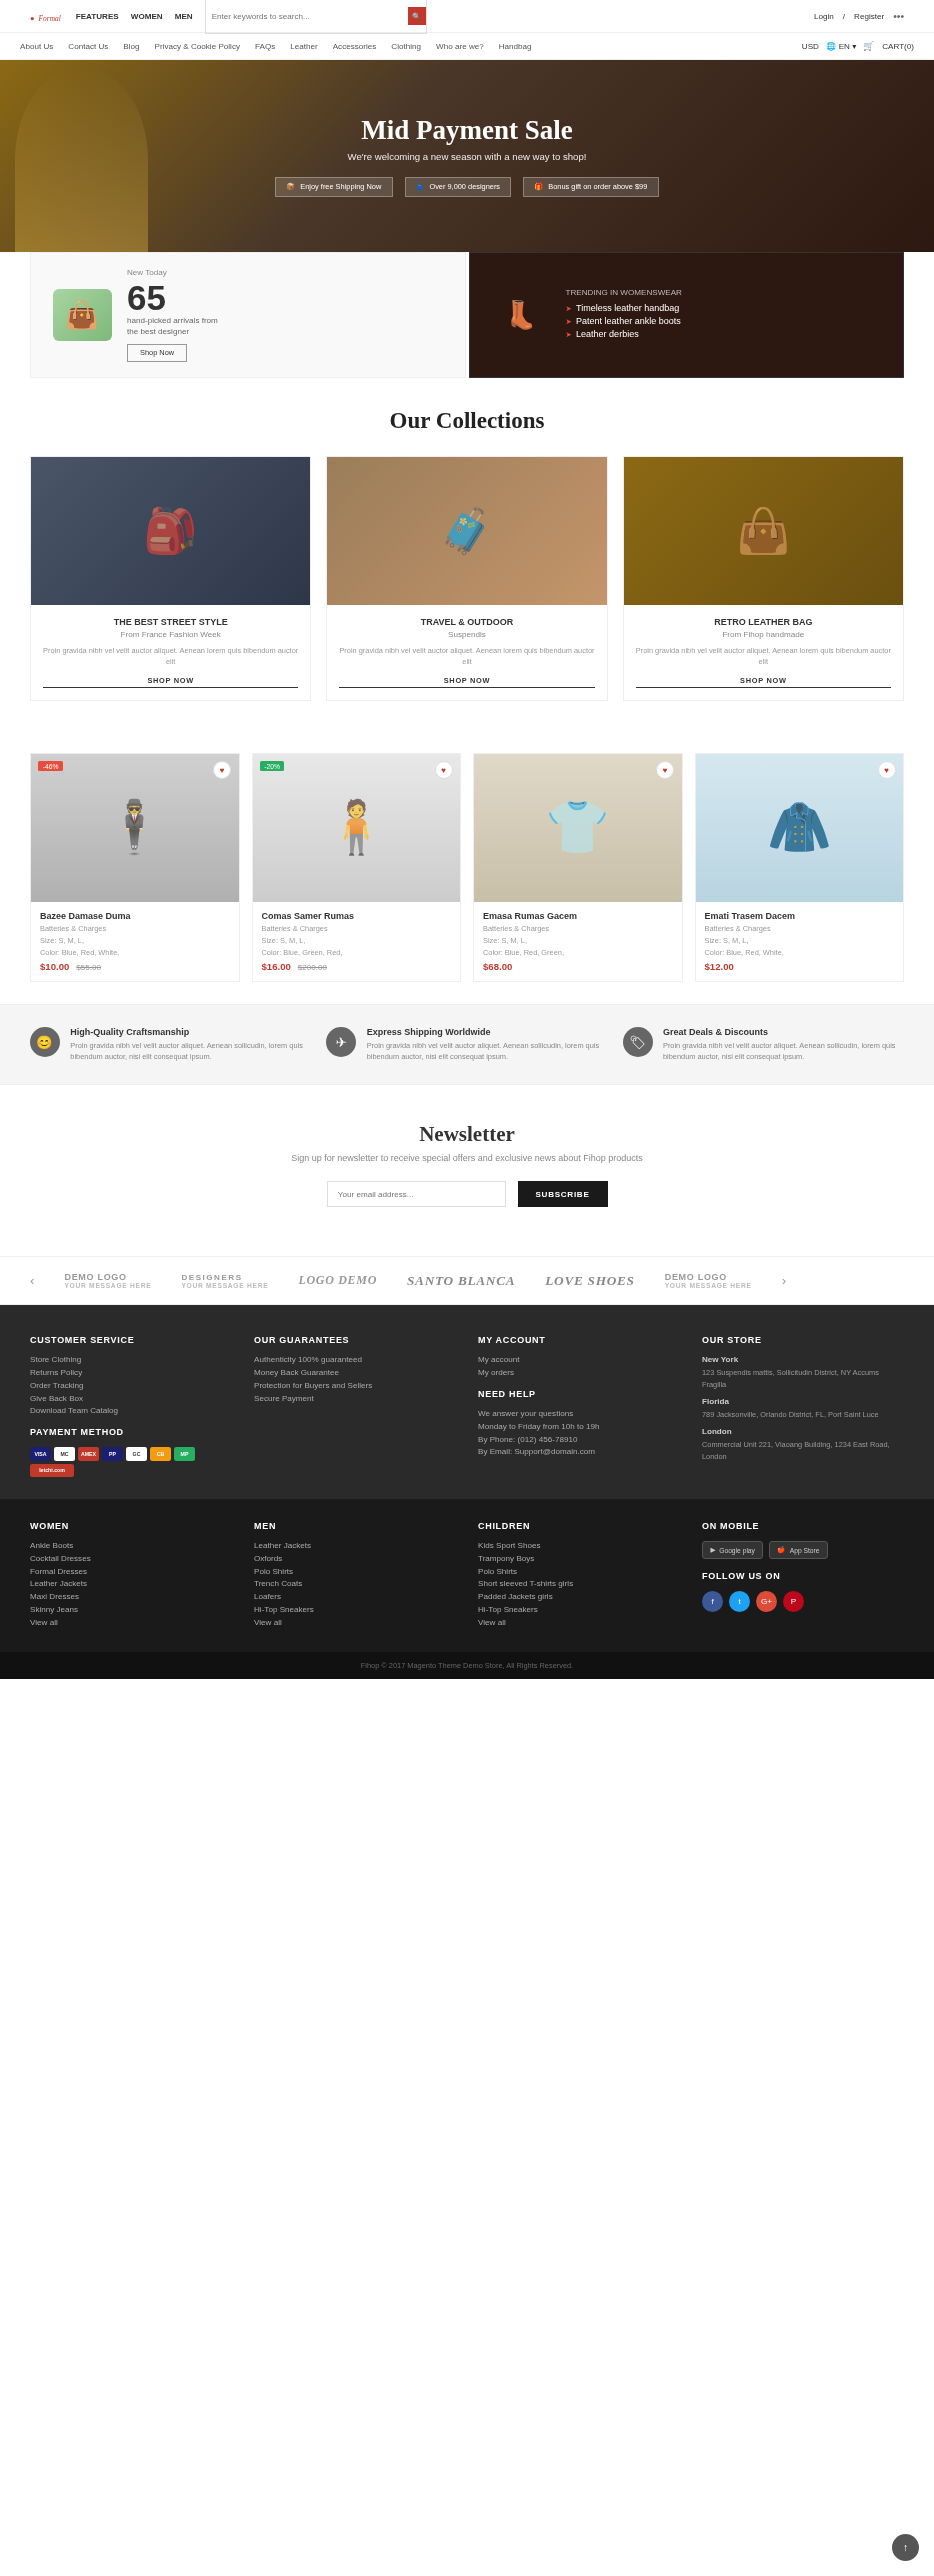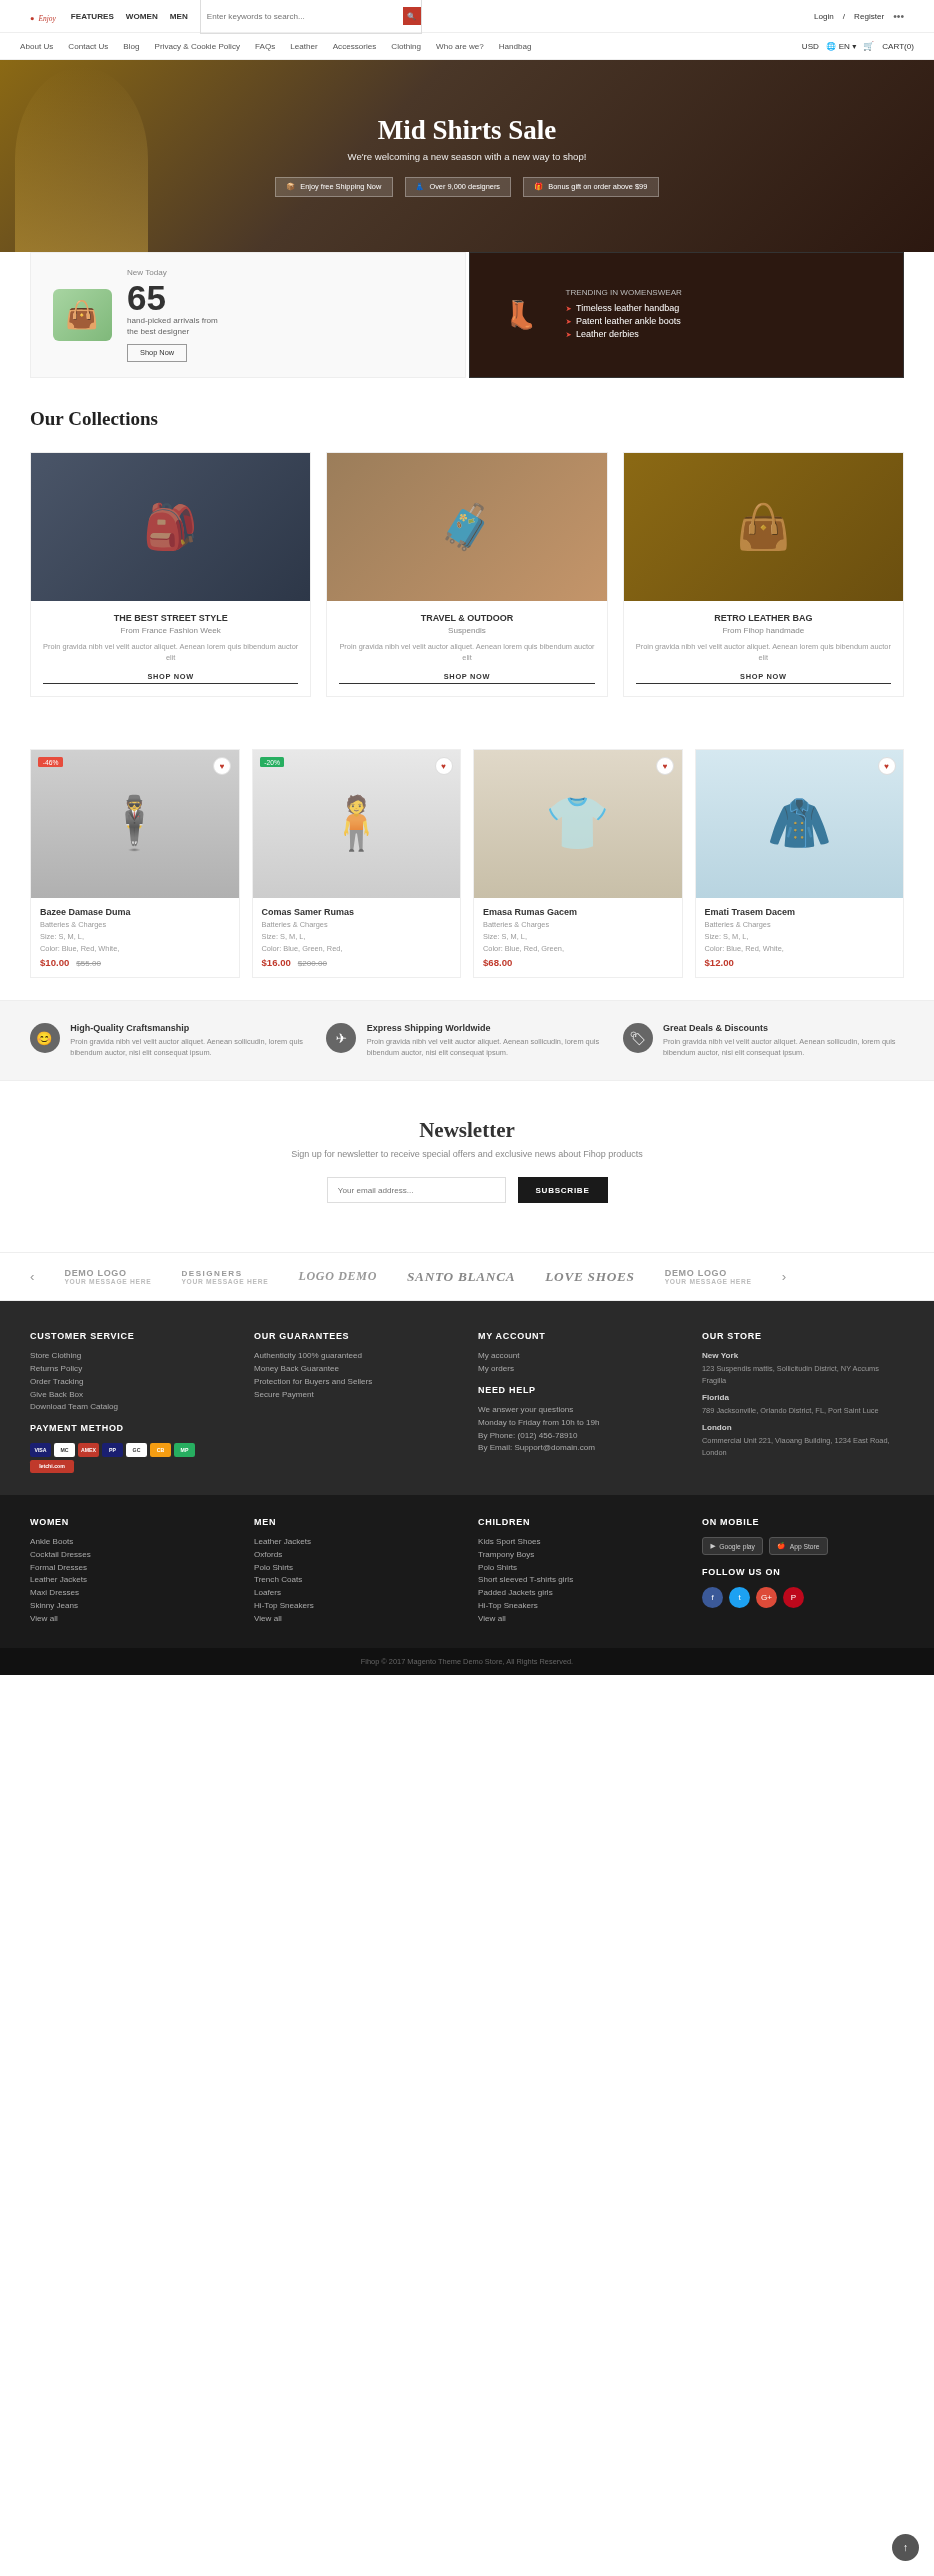--- a/index.html
+++ b/index.html
@@ -39,21 +39,21 @@
     .shop-btn { display: inline-block; border: 0.7px solid #999; padding: 3.7px 12px; font-size: 7.4px; cursor: pointer; margin-top: 6px; color: #333; }
     .promo-right { background: #2c1810; flex: 1; padding: 15px 22px; display: flex; align-items: center; gap: 15px; border: 0.7px solid #333; }
     .promo-boots { width: 59px; height: 52px; display: flex; align-items: center; justify-content: center; font-size: 27px; }
     .promo-trending { color: #fff; }
     .promo-trending .tag { font-size: 8.1px; color: #bbb; text-transform: uppercase; margin-bottom: 6px; }
     .trend-item { display: flex; align-items: center; gap: 4.4px; font-size: 9px; color: #fff; margin-bottom: 3px; }
     .trend-arrow { color: #e74c3c; font-size: 7.4px; }
 
     
     .section { padding: 30px 30px; }
-    .section-title { text-align: left; font-size: 19px; font-family: Georgia, serif; margin-bottom: 22px; color: #222; }
+    .section-title { text-align: center; font-size: 23px; font-family: Georgia, serif; margin-bottom: 22px; color: #222; }
     .collections-grid { display: grid; grid-template-columns: repeat(3, 1fr); gap: 15px; }
     .collection-card { border: 0.7px solid #eee; }
     .collection-img { height: 148px; overflow: hidden; position: relative; }
     .collection-img-1 { background: linear-gradient(135deg, #4a5568 0%, #2d3748 100%); }
     .collection-img-2 { background: linear-gradient(135deg, #9b7d5a 0%, #c4956a 100%); }
     .collection-img-3 { background: linear-gradient(135deg, #8B6914 0%, #6b4f0f 100%); }
     .img-overlay { width: 100%; height: 100%; display: flex; align-items: center; justify-content: center; font-size: 44px; opacity: 0.6; }
     .collection-body { padding: 12px; text-align: center; }
     .collection-title { font-size: 9px; font-weight: bold; text-transform: uppercase; margin-bottom: 3px; }
     .collection-subtitle { font-size: 8.1px; color: #888; margin-bottom: 6px; }
@@ -136,21 +136,21 @@
     .promo-wrap { margin: 0 30px; display: flex; gap: 3px; }
 
     .hero-person-silhouette { position: absolute; left: 15px; bottom: 0; width: 133px; height: 185px; background: linear-gradient(to top, rgba(200,160,60,0.5), transparent); border-radius: 50% 50% 0 0; }
   </style>
 </head>
 <body>
 
 <header class="header">
   <div class="logo">
     <span style="color:#c0392b;">●</span>
-    <span>Enjoy</span>
+    <span>Formal</span>
   </div>
   <nav class="nav-main">
     <a>FEATURES</a>
     <a>WOMEN</a>
     <a>MEN</a>
   </nav>
   <div class="search-bar">
     <input type="text" placeholder="Enter keywords to search..." style="">
     <button>🔍</button>
   </div>
@@ -177,21 +177,21 @@
     <span>USD</span>
     <span>🌐 EN ▾</span>
     <span class="cart-icon">🛒</span>
     <span>CART(0)</span>
   </div>
 </nav>
 
 <section class="hero">
   <div class="hero-person-silhouette"></div>
   <div class="hero-content">
-    <h1 class="hero-title">Mid Shirts Sale</h1>
+    <h1 class="hero-title">Mid Payment Sale</h1>
     <p class="hero-subtitle">We're welcoming a new season with a new way to shop!</p>
     <div class="hero-badges">
       <div class="hero-badge">
         <span>📦</span>
         <span>Enjoy free Shipping Now</span>
       </div>
       <div class="hero-badge">
         <span>👗</span>
         <span>Over 9,000 designers</span>
       </div>

